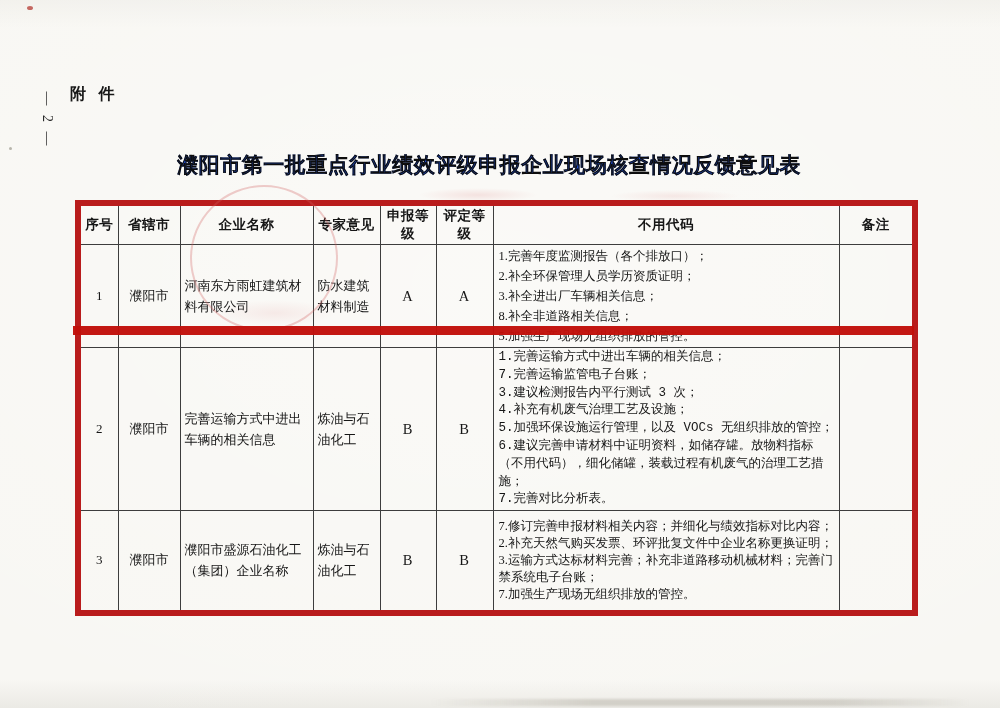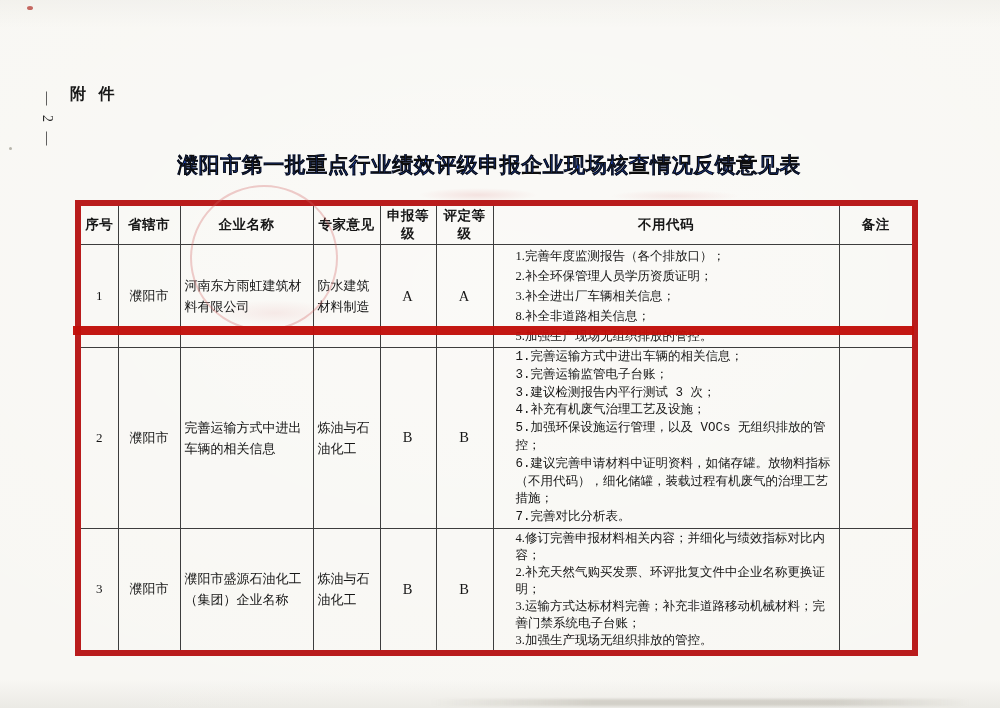--- a/index.html
+++ b/index.html
@@ -56,21 +56,21 @@
   }
   .report-table{border:6px solid #b91c1c;}
   .report-table th{
     font-weight:bold;font-size:13.5px;text-align:center;
     height:26px;padding:1px 2px;letter-spacing:0.5px;
   }
   td.center{text-align:center;}
   td.grade{text-align:center;font-size:14.5px;letter-spacing:1px;}
   td.company,td.industry{line-height:1.65;padding:20px 4px;}
   td.opinions{vertical-align:middle;padding:1px 5px;}
-  .op-line{white-space:normal;margin-left:17px;}
+  .op-line{white-space:normal;}
   .r1 .op-line{line-height:20px;font-size:12.5px;}
   .r2 .op-line{line-height:17.8px;font-size:12.5px;font-family:Liberation Mono, monospace;}
   .r3 .op-line{line-height:17px;font-size:12.5px;}
   tr.r1{height:102px;}
   tr.r2{height:161px;}
   tr.r3{height:102px;}
   
   .highlight-line{
     position:absolute;left:73px;top:326px;width:841px;height:9px;
     z-index:5;opacity:.97;
@@ -161,41 +161,41 @@
     </tr>
     <tr class="r2">
       <td class="center">2</td>
       <td class="center">濮阳市</td>
       <td class="company">完善运输方式中进出车辆的相关信息</td>
       <td class="industry">炼油与石油化工</td>
       <td class="grade">B</td>
       <td class="grade">B</td>
       <td class="opinions">
         <div class="op-line">1.完善运输方式中进出车辆的相关信息；</div>
-        <div class="op-line">3.完善运输监管电子台账；</div>
+        <div class="op-line">7.完善运输监管电子台账；</div>
         <div class="op-line">3.建议检测报告内平行测试 3 次；</div>
         <div class="op-line">4.补充有机废气治理工艺及设施；</div>
         <div class="op-line">5.加强环保设施运行管理，以及 VOCs 无组织排放的管控；</div>
         <div class="op-line">6.建议完善申请材料中证明资料，如储存罐。放物料指标（不用代码），细化储罐，装载过程有机废气的治理工艺措施；</div>
         <div class="op-line">7.完善对比分析表。</div>
       </td>
       <td></td>
     </tr>
     <tr class="r3">
       <td class="center">3</td>
       <td class="center">濮阳市</td>
       <td class="company">濮阳市盛源石油化工（集团）企业名称</td>
       <td class="industry">炼油与石油化工</td>
       <td class="grade">B</td>
       <td class="grade">B</td>
       <td class="opinions">
-        <div class="op-line">4.修订完善申报材料相关内容；并细化与绩效指标对比内容；</div>
+        <div class="op-line">7.修订完善申报材料相关内容；并细化与绩效指标对比内容；</div>
         <div class="op-line">2.补充天然气购买发票、环评批复文件中企业名称更换证明；</div>
         <div class="op-line">3.运输方式达标材料完善；补充非道路移动机械材料；完善门禁系统电子台账；</div>
-        <div class="op-line">3.加强生产现场无组织排放的管控。</div>
+        <div class="op-line">7.加强生产现场无组织排放的管控。</div>
       </td>
       <td></td>
     </tr>
   </tbody>
 </table>
 
 <div class="highlight-line" style="background: rgb(193, 16, 10);"></div>
 <div class="bottom-smudge"></div>
 
 </body></html>

